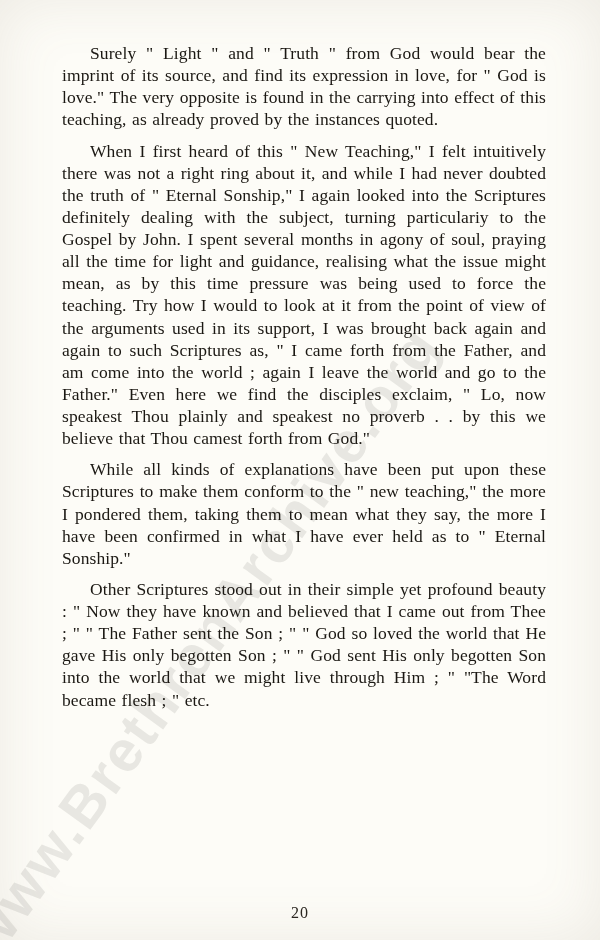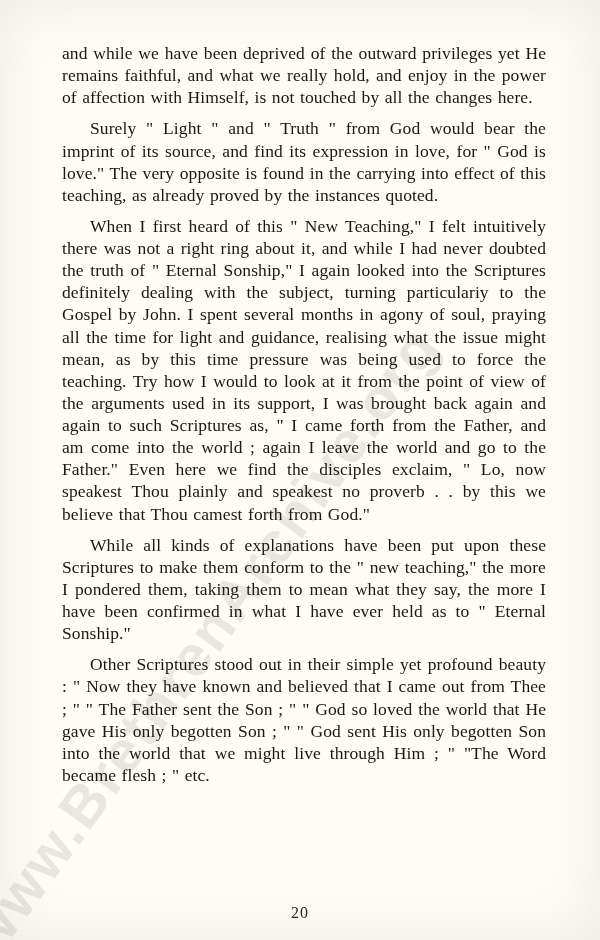--- a/index.html
+++ b/index.html
@@ -69,21 +69,20 @@
   }
 </style>
 </head>
 <body>
 
 <div class="scan-page">
 
   <div class="watermark">www.BrethrenArchive.org</div>
 
   <div class="text-block">
-    <p class="para">and while we have been deprived of the outward privileges yet He remains faithful, and what we really hold, and enjoy in the power of affection with Himself, is not touched by all the changes here.</p>
     <p class="para indent">Surely " Light " and " Truth " from God would bear the imprint of its source, and find its expression in love, for " God is love."  The very opposite is found in the carrying into effect of this teaching, as already proved by the instances quoted.</p>
     <p class="para indent">When I first heard of this " New Teaching," I felt intuitively there was not a right ring about it, and while I had never doubted the truth of " Eternal Sonship," I again looked into the Scriptures definitely dealing with the subject, turning particulariy to the Gospel by John.  I spent several months in agony of soul, praying all the time for light and guidance, realising what the issue might mean, as by this time pressure was being used to force the teaching.  Try how I would to look at it from the point of view of the arguments used in its support, I was brought back again and again to such Scriptures as, " I came forth from the Father, and am come into the world ; again I leave the world and go to the Father."  Even here we find the disciples exclaim, " Lo, now speakest Thou plainly and speakest no proverb . . by this we believe that Thou camest forth from God."</p>
     <p class="para indent">While all kinds of explanations have been put upon these Scriptures to make them conform to the " new teaching," the more I pondered them, taking them to mean what they say, the more I have been confirmed in what I have ever held as to " Eternal Sonship."</p>
     <p class="para indent">Other Scriptures stood out in their simple yet profound beauty : " Now they have known and believed that I came out from Thee ; " " The Father sent the Son ; " " God so loved the world that He gave His only begotten Son ; " " God sent His only begotten Son into the world that we might live through Him ; " "The Word became flesh ; " etc.</p>
   </div>
 
   <div class="page-number">20</div>
 
 </div>
 

